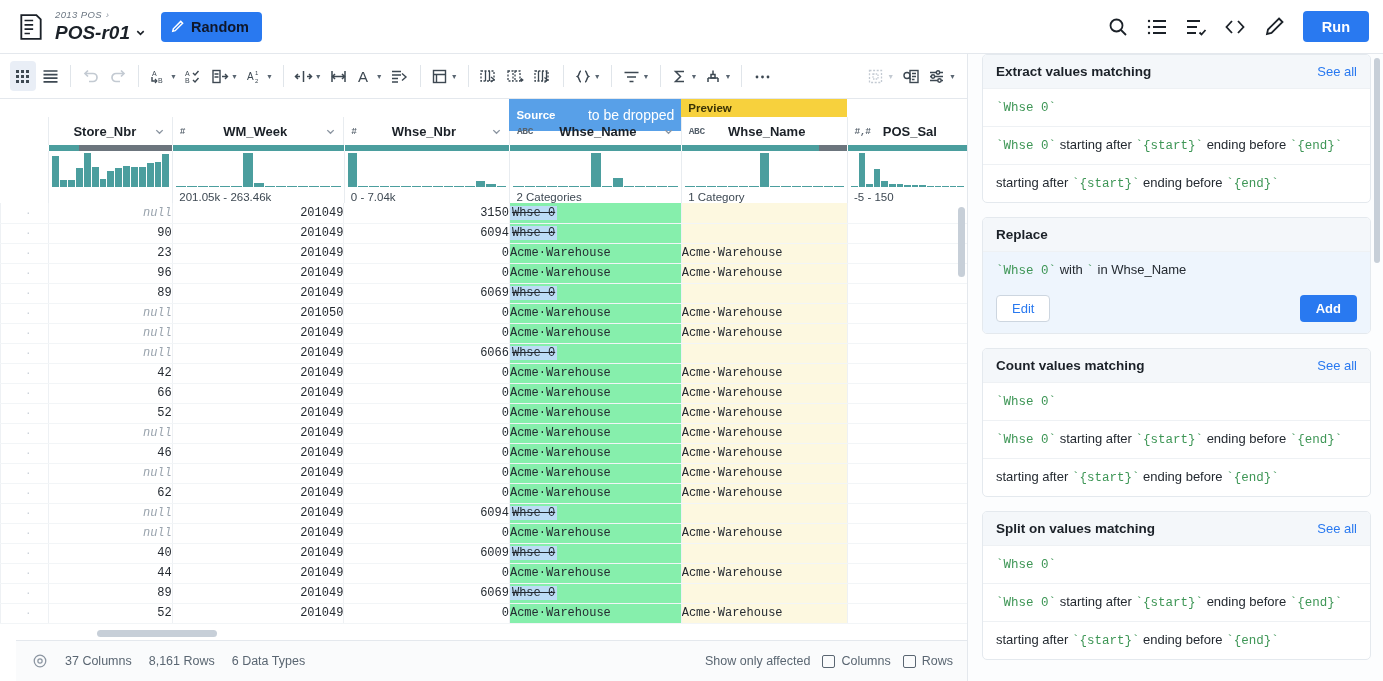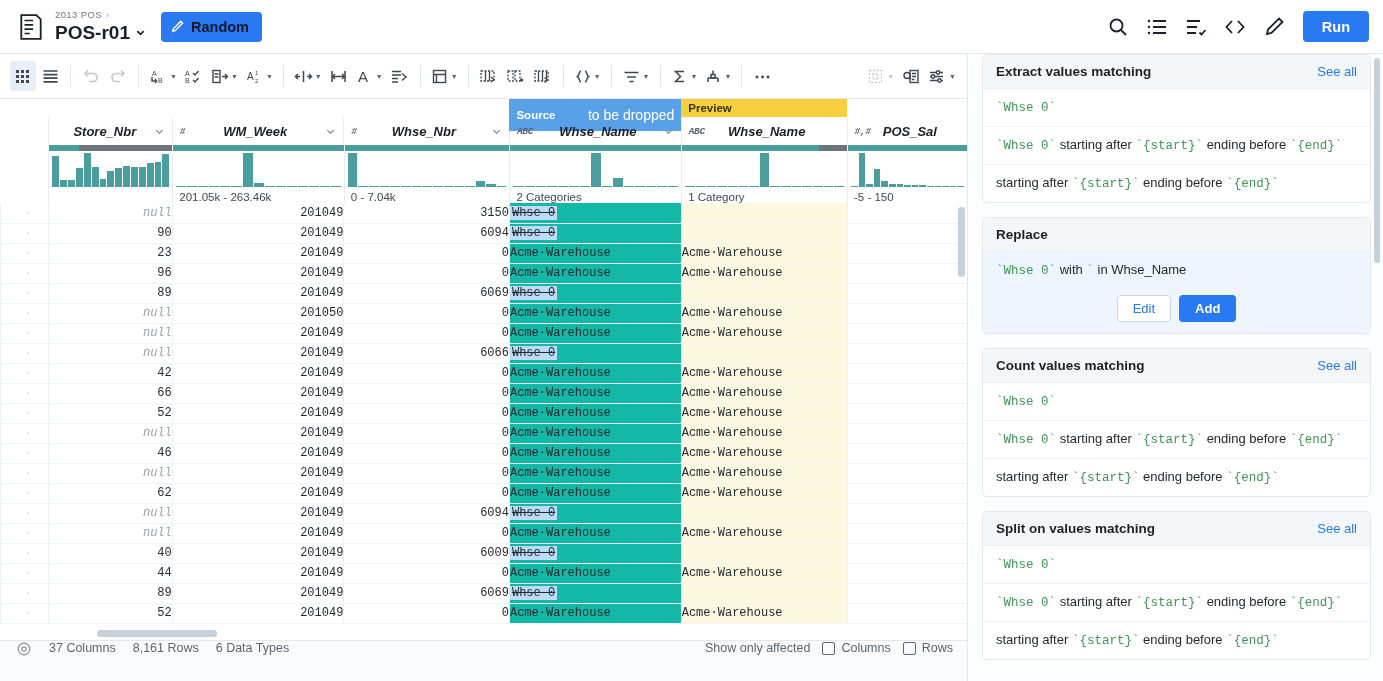--- a/index.html
+++ b/index.html
@@ -13,21 +13,21 @@
 
   
   .topbar {
     height: 54px; flex: 0 0 54px;
     display: flex; align-items: center;
     padding: 0 14px 0 18px;
     border-bottom: 1px solid #e4e8ed;
     background: #fff;
   }
   .doc-icon { width: 26px; height: 28px; margin-right: 11px; flex: 0 0 26px; }
-  .title-block { display: flex; flex-direction: column; justify-content: center; }
+  .title-block { display: flex; flex-direction: column; justify-content: center; font-style: italic; }
   .breadcrumb {
     font-size: 9.5px; color: #6b7682; letter-spacing: .4px;
     display: flex; align-items: center; gap: 4px; line-height: 12px;
   }
   .crumb-sep { font-size: 9px; color: #8b95a1; }
   .doc-title-row { display: flex; align-items: center; gap: 5px; }
   .doc-title { font-size: 19px; font-weight: bold; line-height: 23px; color: #1b2128; }
   .caret-dn { width: 11px; height: 11px; }
   .btn-random {
     margin-left: 15px; height: 30px;
@@ -78,21 +78,21 @@
   .band-src .lbl2 { font-weight: normal; font-size: 14px; }
   .band-prev { background: #f7d13d; color: #3a3205; padding: 0 7px; }
   .band-empty { background: transparent; }
   .band-lead { background: transparent; }
 
   table.grid { border-collapse: collapse; table-layout: fixed; font-size: 12.5px; }
   .grid th, .grid td { padding: 0; }
 
   .hdr { height: 28px; border-left: 1px solid #e8ecf0; background: #fff;
          vertical-align: middle; }
-  .hdr-in { display: flex; align-items: center; height: 28px; padding: 0 7px; gap: 8px; font-style: italic; }
+  .hdr-in { display: flex; align-items: center; height: 28px; padding: 0 7px; gap: 8px; }
   .tcode { font-family: "Liberation Mono", monospace; font-size: 9.5px;
            color: #58636e; font-weight: bold; letter-spacing: -.3px; flex: 0 0 auto; }
   .hdr-name { flex: 1; text-align: center; font-size: 13px; font-weight: bold;
               color: #1b2128; white-space: nowrap; overflow: hidden; }
   .hdr-caret { flex: 0 0 11px; color: #8b95a1; }
 
   .qbar { height: 6px; display: flex; border-left: 1px solid #fff; }
   .qseg { height: 6px; }
   .q-ok { background: #4b9e9e; }
   .q-null { background: #6c757d; }
@@ -104,36 +104,36 @@
   .rng { position: absolute; left: 6px; bottom: 0; font-size: 11.5px; color: #3d4852;
          white-space: nowrap; }
 
   .drow { height: 20px; }
   .drow td { border-left: 1px solid #eef1f4; border-bottom: 1px solid #f2f5f7;
              height: 20px; font-family: "Liberation Mono", monospace; font-size: 12px;
              color: #242a31; overflow: hidden; white-space: nowrap; }
   .num { text-align: right; padding-right: 7px; }
   .txt { text-align: left; padding-left: 8px; }
   .nullv { color: #9aa4ae; font-style: italic; }
-  .c-src { background: #14b8a6; }
+  .c-src { background: #86efac; }
   .c-prev { background: #fdf8e0; }
   .c-lead { border-left: none; }
   .dot { color: #c9d0d8; font-size: 11px; padding-left: 24px; }
   .strike { text-decoration: line-through; background: #bcdcf5; padding: 0 2px; }
 
   .vscroll { position: absolute; right: 2px; top: 108px; width: 7px; height: 70px;
              background: #c7cfd8; border-radius: 4px; }
   .hscroll { position: absolute; left: 97px; bottom: 3px; width: 120px; height: 7px;
              background: #c7cfd8; border-radius: 4px; }
 
   
   .status {
-    height: 41px; flex: 0 0 41px; display: flex; align-items: flex-start;
+    height: 41px; flex: 0 0 41px; display: flex; align-items: center;
     border-top: 1px solid #e4e8ed; background: #fafbfc;
-    padding: 0 14px 0 16px; font-size: 12.5px; color: #5a6672; gap: 17px;
+    padding: 0 14px 0 16px; font-size: 12.5px; color: #5a6672; gap: 17px; margin-left: 16px;
   }
   .status .eye { width: 16px; height: 16px; color: #8b95a1; }
   .status .rt { margin-left: auto; display: flex; align-items: center; gap: 12px; }
   .cbx { width: 13px; height: 13px; border: 1.6px solid #5a6672; border-radius: 2px;
          display: inline-block; }
   .cbitem { display: flex; align-items: center; gap: 6px; cursor: pointer; }
 
   
   .right { flex: 1; display: flex; flex-direction: column; background: #fcfdfe; min-width: 0;
            position: relative; }
@@ -149,21 +149,21 @@
           margin-bottom: 14px; overflow: hidden; }
   .card-head { background: #f4f7fa; display: flex; align-items: center;
                justify-content: space-between; padding: 9px 13px; }
   .card-title { font-size: 13.5px; font-weight: bold; color: #1b2128; }
   .see-all { font-size: 13px; color: #2979f0; cursor: pointer; }
   .sg-item { padding: 9px 13px; font-size: 13px; color: #242a31;
              border-top: 1px solid #eef1f4; cursor: pointer; line-height: 17px; }
   .sg-item:first-of-type { border-top: none; }
   .sg-item.sel { background: #eef5fd; }
   .code { font-family: "Liberation Mono", monospace; color: #3e9656; font-size: 12.5px; }
-  .acts { display: flex; justify-content: center; gap: 8px; padding: 6px 13px 11px; }
+  .acts { display: flex; justify-content: space-between; gap: 8px; padding: 6px 13px 11px; }
   .acts.sel { background: #eef5fd; }
   .b-edit { background: #fff; color: #2979f0; border: 1px solid #cdd6e0;
             border-radius: 4px; height: 27px; padding: 0 15px; font-size: 13px;
             cursor: pointer; font-family: inherit; }
   .b-add { background: #2979f0; color: #fff; border: none; border-radius: 4px;
            height: 27px; padding: 0 16px; font-size: 13px; font-weight: bold;
            cursor: pointer; font-family: inherit; }
 </style>
 </head>
 <body>

